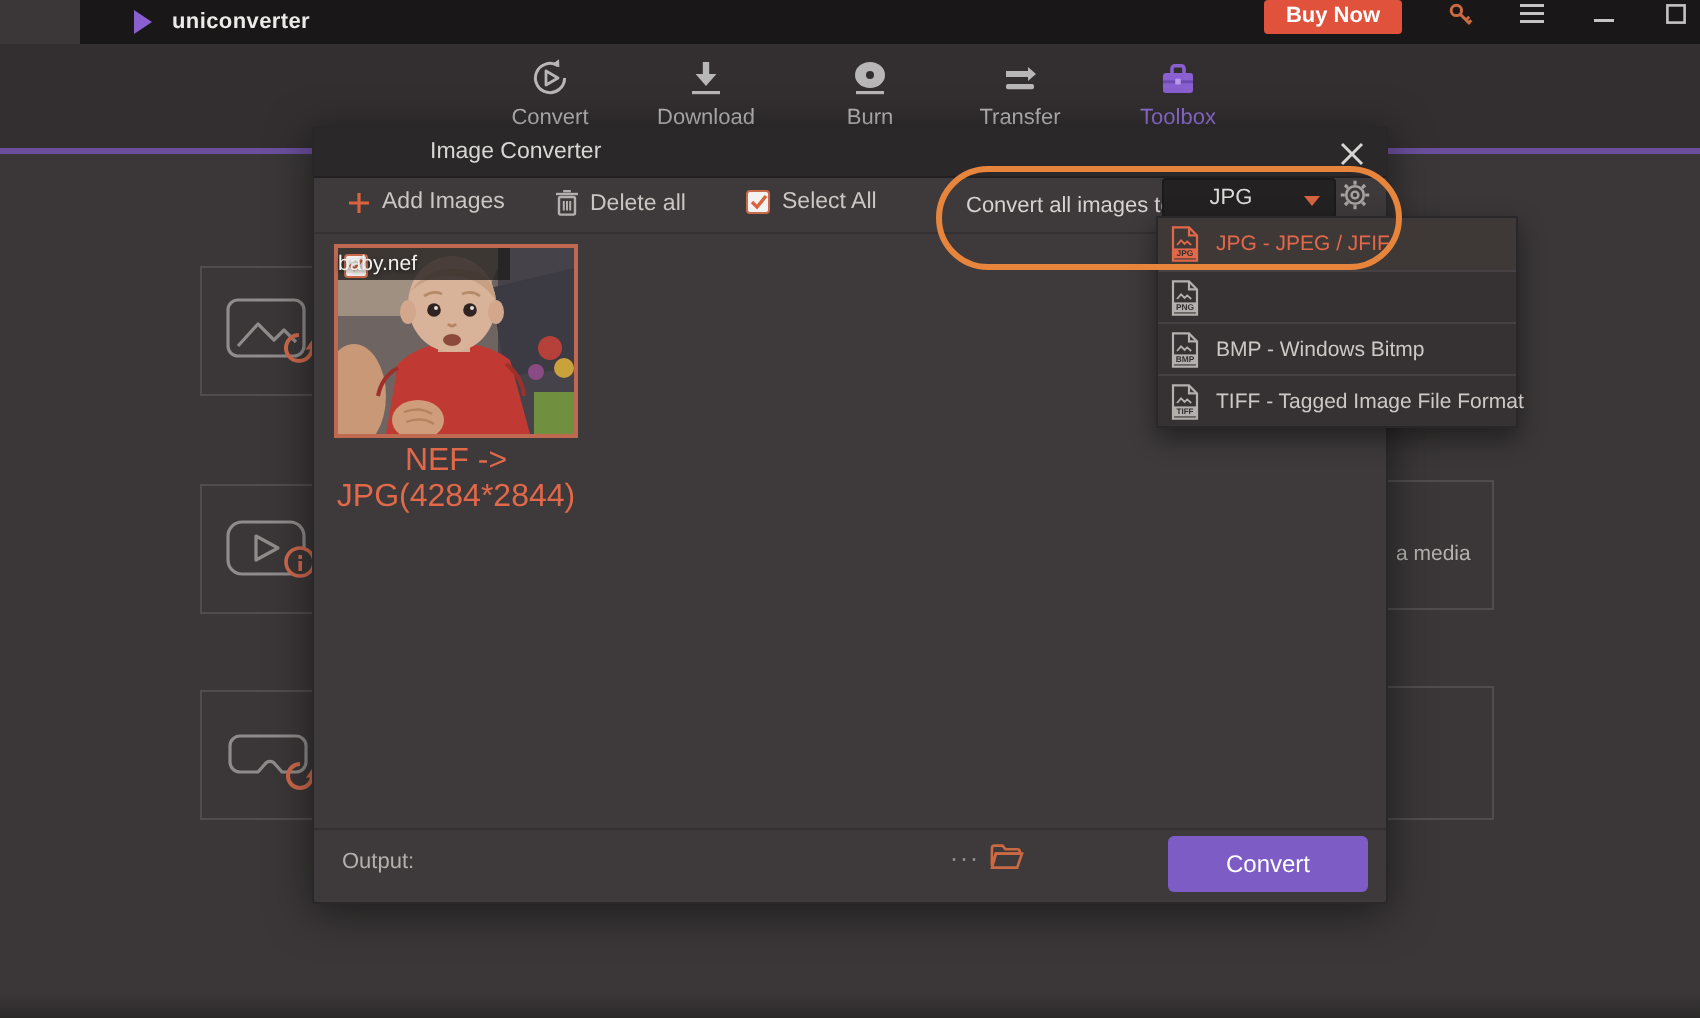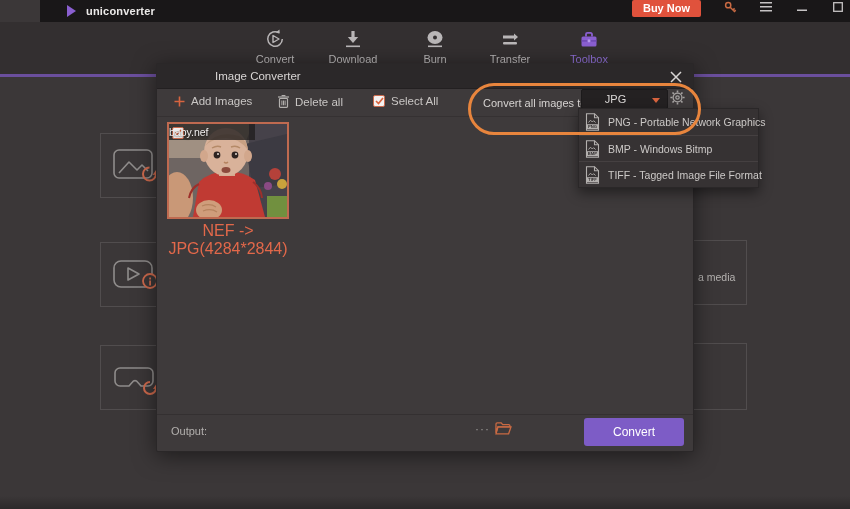--- a/index.html
+++ b/index.html
@@ -295,29 +295,38 @@
     <div class="out-folder">
       <svg width="17" height="14" viewBox="0 0 17 14">
         <path d="M1,3 a1.2,1.2 0 0 1 1.2,-1.2 h4 l1.5,1.8 h6 a1.2,1.2 0 0 1 1.2,1.2 v1 h-12 l-2,6 z" fill="none" stroke="#c96a43" stroke-width="1.3"></path>
         <path d="M3,5.8 h13 l-2.4,7 H1 Z" fill="none" stroke="#c96a43" stroke-width="1.3"></path>
       </svg>
     </div>
     <button class="convert-btn">Convert</button>
   </div>
 
   <div class="fmt-list">
+    <div class="fmt-row selected">
+      <svg width="15" height="18" viewBox="0 0 15 18" style="color:#e2684a">
+        <path d="M1.5,0.7 h8 l4,4 v12.6 h-12 z" fill="none" stroke="currentColor" stroke-width="1.1"></path>
+        <path d="M9.5,0.7 v4 h4" fill="none" stroke="currentColor" stroke-width="1.1"></path>
+        <path d="M3.5,9.5 l2,-2.3 l1.8,1.8 l1.3,-1.3 l2,1.8" fill="none" stroke="currentColor" stroke-width="0.9"></path>
+        <rect x="1.5" y="11.2" width="12" height="5" fill="currentColor"></rect>
+        <text x="7.5" y="15.2" text-anchor="middle" font-size="4.2" font-weight="bold" fill="#322e2f" font-family="Liberation Sans, sans-serif">JPG</text>
+      </svg>
+      <span class="flabel">JPG - JPEG / JFIF</span>
+    </div>
     <div class="fmt-row">
       <svg width="15" height="18" viewBox="0 0 15 18" style="color:#b3b0ae">
         <path d="M1.5,0.7 h8 l4,4 v12.6 h-12 z" fill="none" stroke="currentColor" stroke-width="1.1"></path>
         <path d="M9.5,0.7 v4 h4" fill="none" stroke="currentColor" stroke-width="1.1"></path>
         <path d="M3.5,9.5 l2,-2.3 l1.8,1.8 l1.3,-1.3 l2,1.8" fill="none" stroke="currentColor" stroke-width="0.9"></path>
         <rect x="1.5" y="11.2" width="12" height="5" fill="currentColor"></rect>
         <text x="7.5" y="15.2" text-anchor="middle" font-size="4.2" font-weight="bold" fill="#322e2f" font-family="Liberation Sans, sans-serif">PNG</text>
       </svg>
-      <span class="flabel">PNG - Portable Network Graphics</span>
     </div>
     <div class="fmt-row">
       <svg width="15" height="18" viewBox="0 0 15 18" style="color:#b3b0ae">
         <path d="M1.5,0.7 h8 l4,4 v12.6 h-12 z" fill="none" stroke="currentColor" stroke-width="1.1"></path>
         <path d="M9.5,0.7 v4 h4" fill="none" stroke="currentColor" stroke-width="1.1"></path>
         <path d="M3.5,9.5 l2,-2.3 l1.8,1.8 l1.3,-1.3 l2,1.8" fill="none" stroke="currentColor" stroke-width="0.9"></path>
         <rect x="1.5" y="11.2" width="12" height="5" fill="currentColor"></rect>
         <text x="7.5" y="15.2" text-anchor="middle" font-size="4.2" font-weight="bold" fill="#322e2f" font-family="Liberation Sans, sans-serif">BMP</text>
       </svg>
       <span class="flabel">BMP - Windows Bitmp</span>

